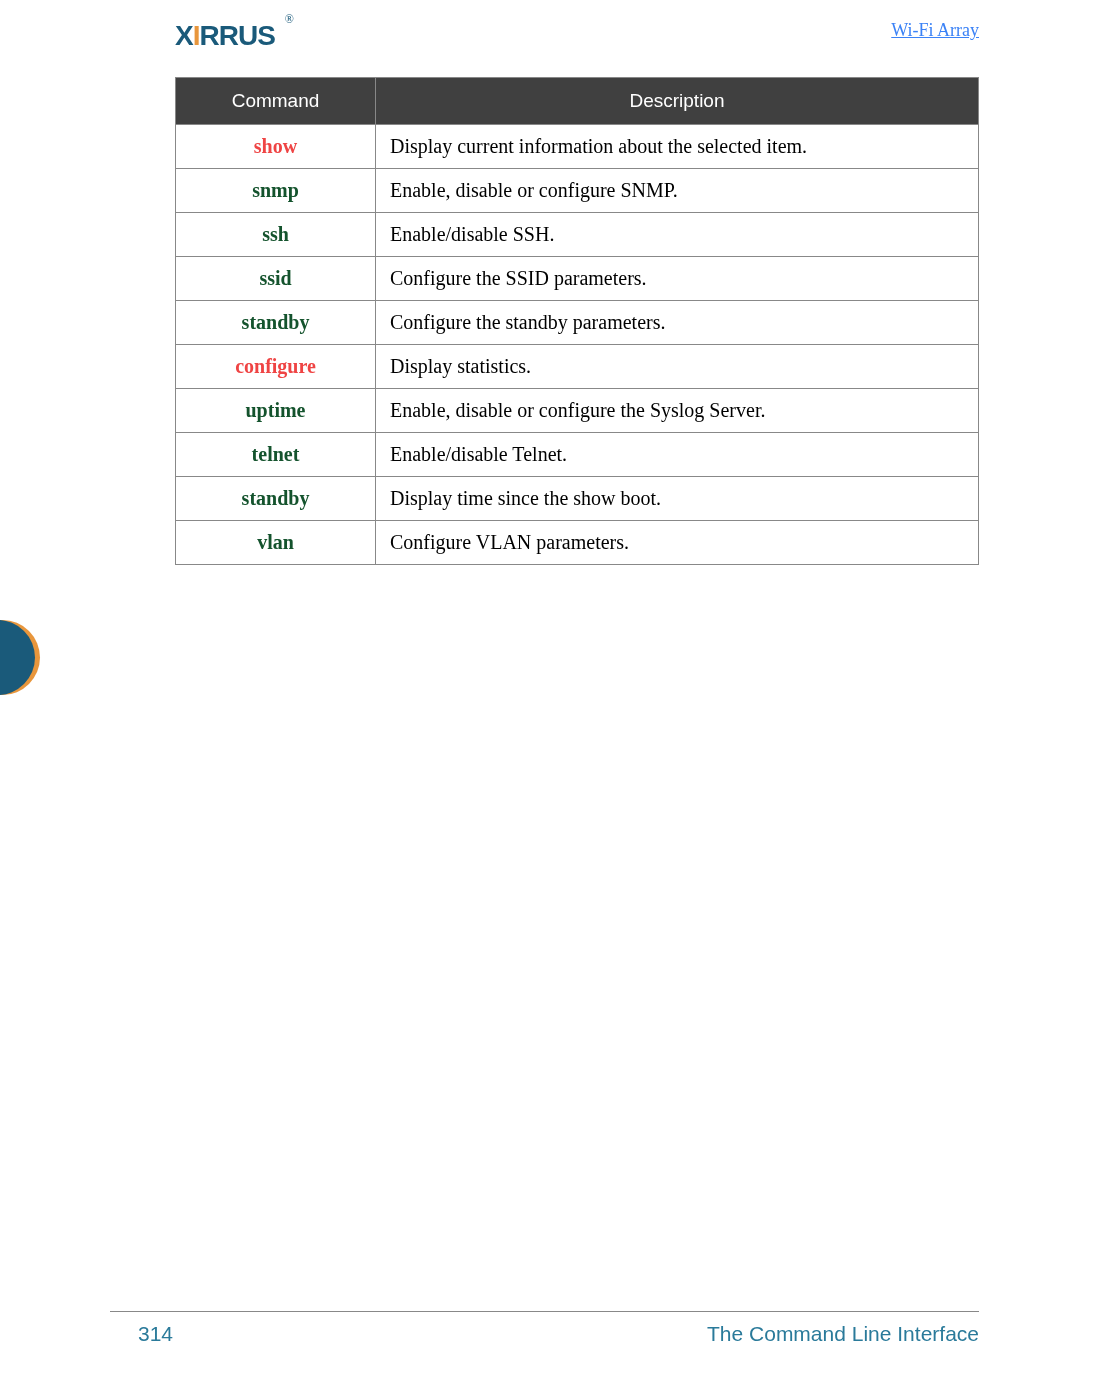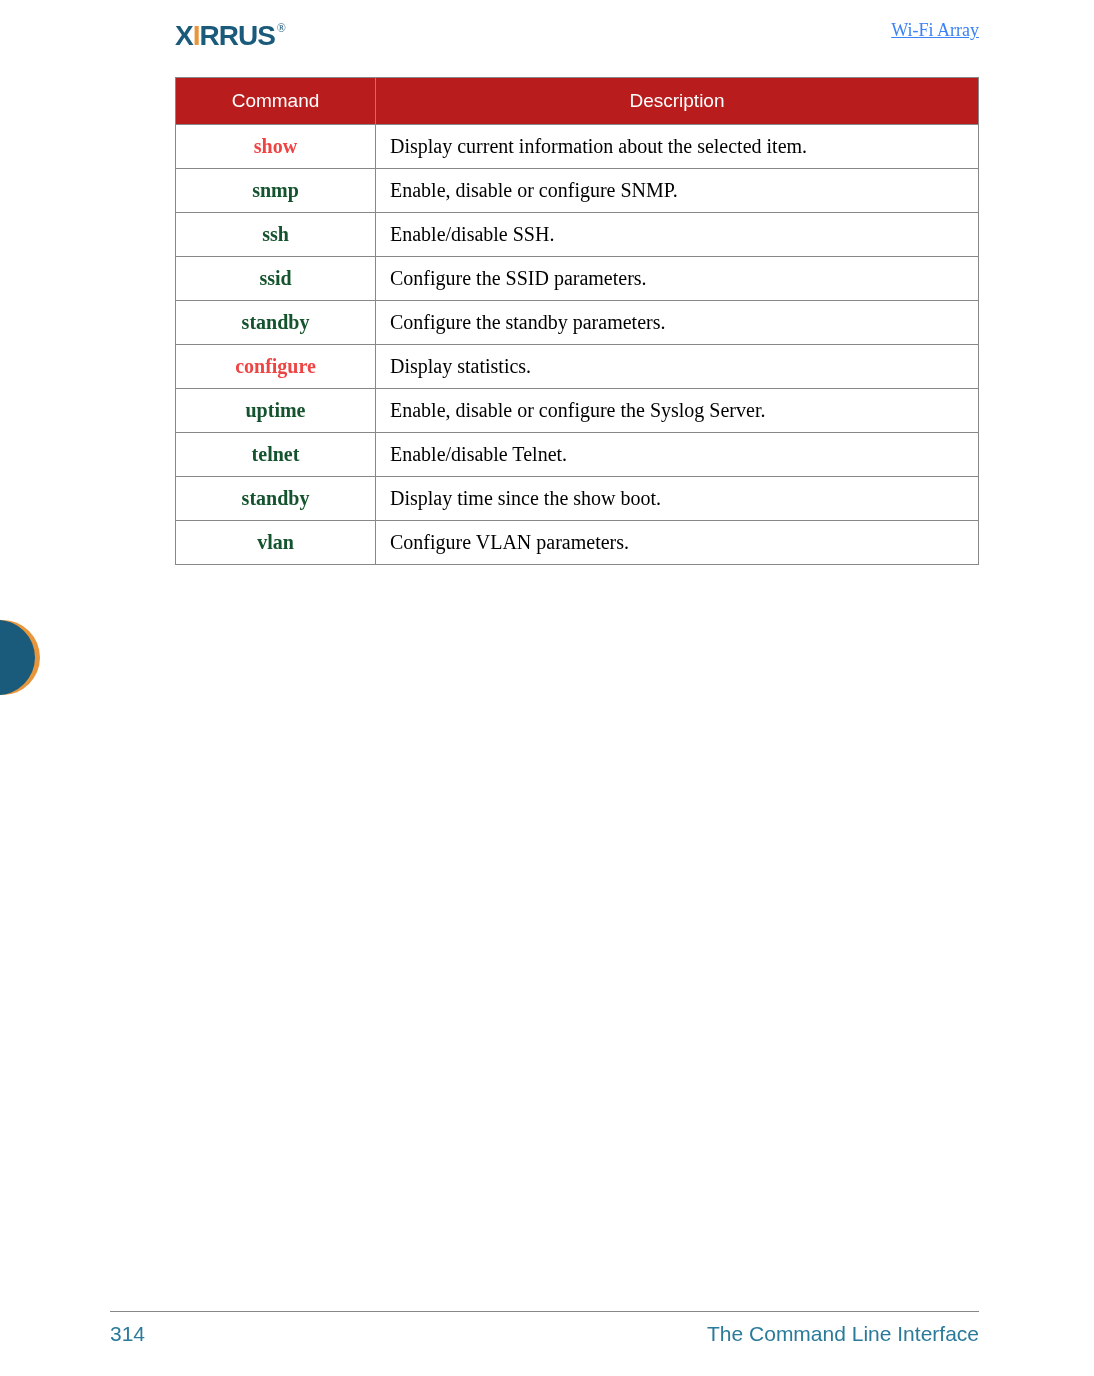--- a/index.html
+++ b/index.html
@@ -20,22 +20,22 @@
       position: relative;
     }
     .header {
       display: flex;
       justify-content: space-between;
       align-items: flex-start;
       margin-bottom: 25px;
     }
     .logo {
       display: flex;
-      align-items: center;
-      gap: 2px;
+      align-items: flex-start;
+      gap: 10px;
     }
     .logo-text {
       font-family: Arial, sans-serif;
       font-weight: 900;
       font-size: 28px;
       color: #1a5a7a;
       letter-spacing: -1px;
     }
     .logo-text .i-dot {
       color: #e8963c;
@@ -52,21 +52,21 @@
       color: #3b82f6;
       font-family: Georgia, serif;
       text-decoration: underline;
     }
     .command-table {
       border-collapse: collapse;
       width: 100%;
       margin-top: 5px;
     }
     .command-table th {
-      background: #b91c1c;
+      background: #404040;
       color: #fff;
       font-weight: normal;
       font-family: Arial, sans-serif;
       font-size: 19px;
       padding: 12px 10px;
       border: 1px solid #888;
       text-align: center;
     }
     .command-table th:first-child {
       width: 200px;
@@ -121,20 +121,21 @@
     }
     .footer-line {
       border-top: 1px solid #888;
       margin-bottom: 10px;
     }
     .footer-content {
       display: flex;
       justify-content: space-between;
       align-items: center;
       font-size: 21px;
+      margin-left: 28px;
     }
     .page-number {
       color: #2a7a9a;
       font-family: Arial, sans-serif;
     }
     .footer-title {
       color: #2a7a9a;
       font-family: Arial, sans-serif;
     }
   </style>

